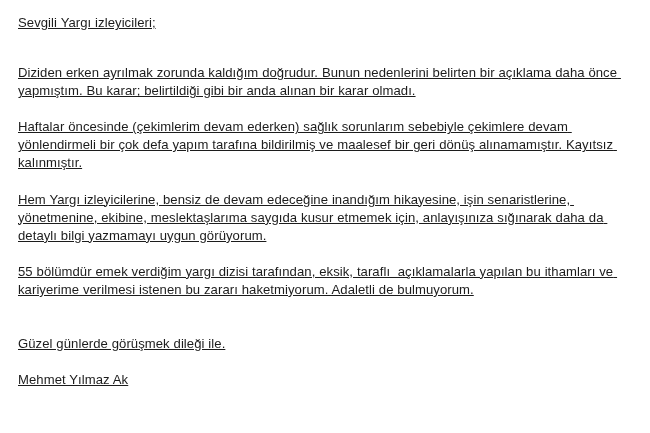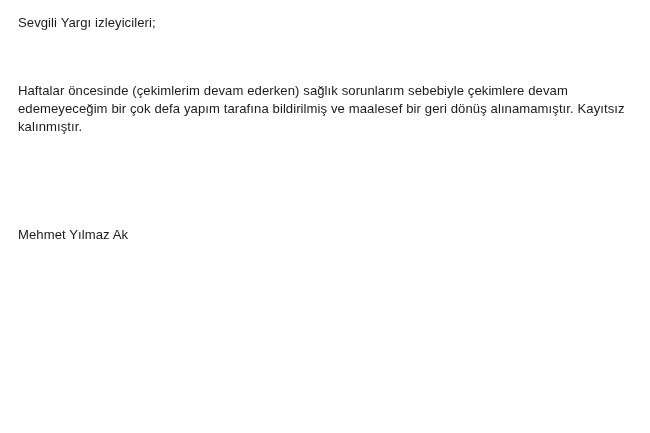--- a/index.html
+++ b/index.html
@@ -27,54 +27,59 @@
     font-size: 13.1px;
     line-height: 18.1px;
     letter-spacing: 0.005em;
     text-align: left;
     word-spacing: 0.01em;
   }
   .para {
     margin: 0;
     white-space: pre-wrap;
     max-width: 624px;
+    text-decoration: underline;
   }
   
   .gap-lg { height: 32px; }
   .gap-md { height: 18px; }
   .gap-sm { height: 0px; }
 </style>
 </head>
 <body>
 
 <div class="page">
   <div class="doc-body">
 
     <p class="para">Sevgili Yargı izleyicileri;</p>
 
     <div class="gap-lg"></div>
 
 
     <div class="gap-sm"></div>
 
+    <p class="para">Diziden erken ayrılmak zorunda kaldığım doğrudur. Bunun nedenlerini belirten bir açıklama daha önce yapmıştım. Bu karar; belirtildiği gibi bir anda alınan bir karar olmadı.</p>
 
     <div class="gap-md"></div>
 
-    <p class="para">Haftalar öncesinde (çekimlerim devam ederken) sağlık sorunlarım sebebiyle çekimlere devam edemeyeceğim bir çok defa yapım tarafına bildirilmiş ve maalesef bir geri dönüş alınamamıştır. Kayıtsız kalınmıştır.</p>
+    <p class="para">Haftalar öncesinde (çekimlerim devam ederken) sağlık sorunlarım sebebiyle çekimlere devam yönlendirmeli bir çok defa yapım tarafına bildirilmiş ve maalesef bir geri dönüş alınamamıştır. Kayıtsız kalınmıştır.</p>
+
+    <div class="gap-md"></div>
+
+    <p class="para">Hem Yargı izleyicilerine, bensiz de devam edeceğine inandığım hikayesine, işin senaristlerine, yönetmenine, ekibine, meslektaşlarıma saygıda kusur etmemek için, anlayışınıza sığınarak daha da detaylı bilgi yazmamayı uygun görüyorum.</p>
+
+    <div class="gap-md"></div>
+
+    <p class="para">55 bölümdür emek verdiğim yargı dizisi tarafından, eksik, taraflı  açıklamalarla yapılan bu ithamları ve kariyerime verilmesi istenen bu zararı haketmiyorum. Adaletli de bulmuyorum.</p>
 
     <div class="gap-md"></div>
 
 
     <div class="gap-md"></div>
 
-
-    <div class="gap-md"></div>
-
-
-    <div class="gap-md"></div>
-
+    <p class="para">Güzel günlerde görüşmek dileği ile.</p>
 
     <div class="gap-md"></div>
 
     <p class="para">Mehmet Yılmaz Ak</p>
 
   </div>
 </div>
 
 </body></html>

